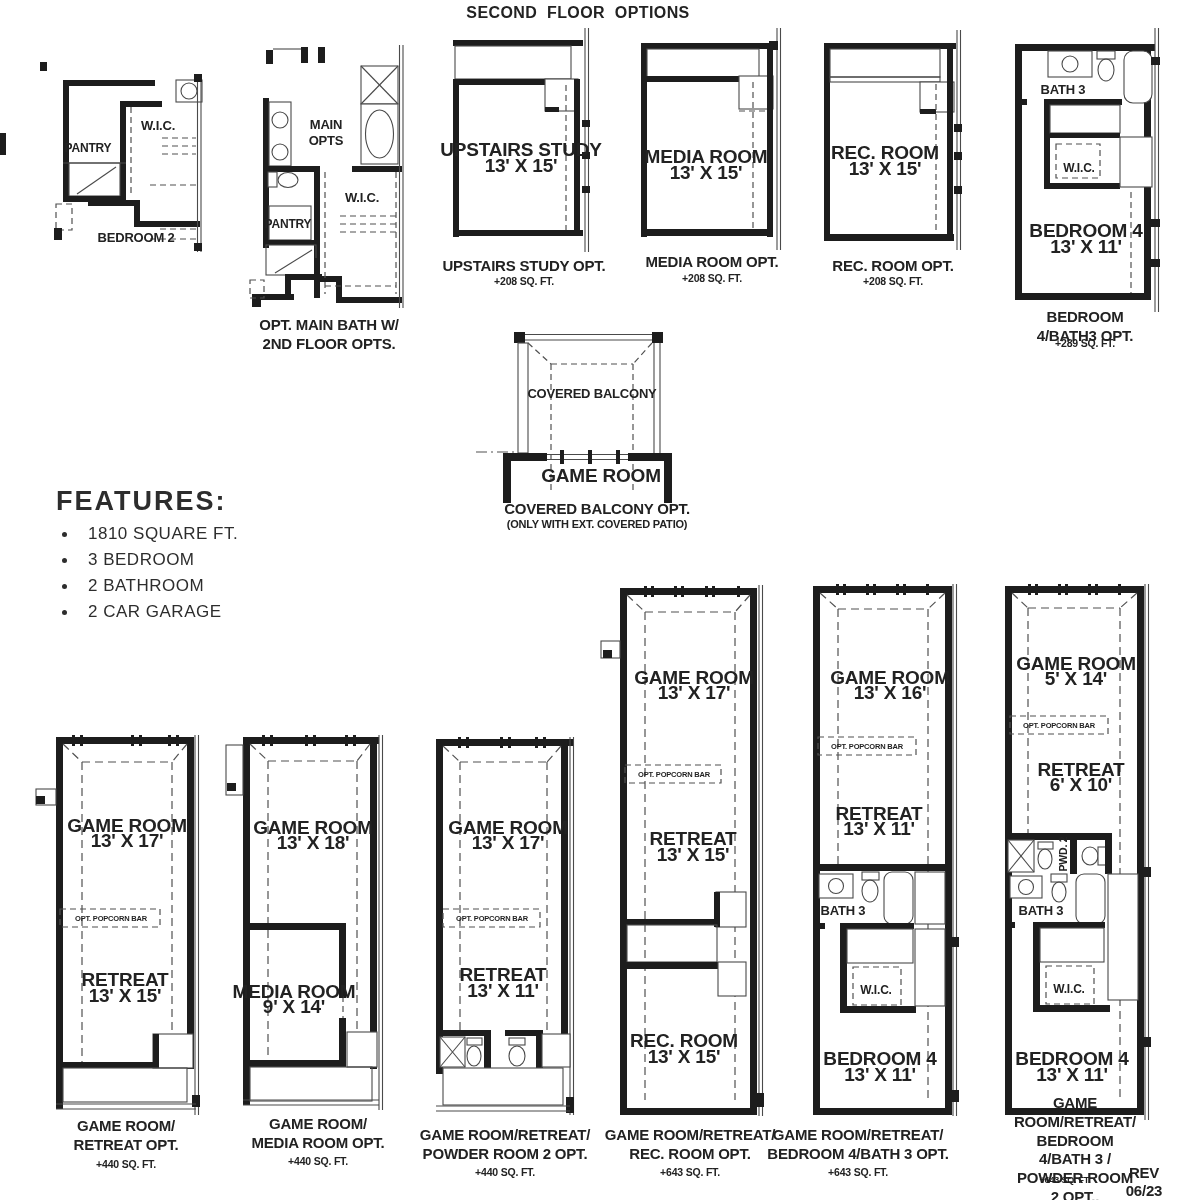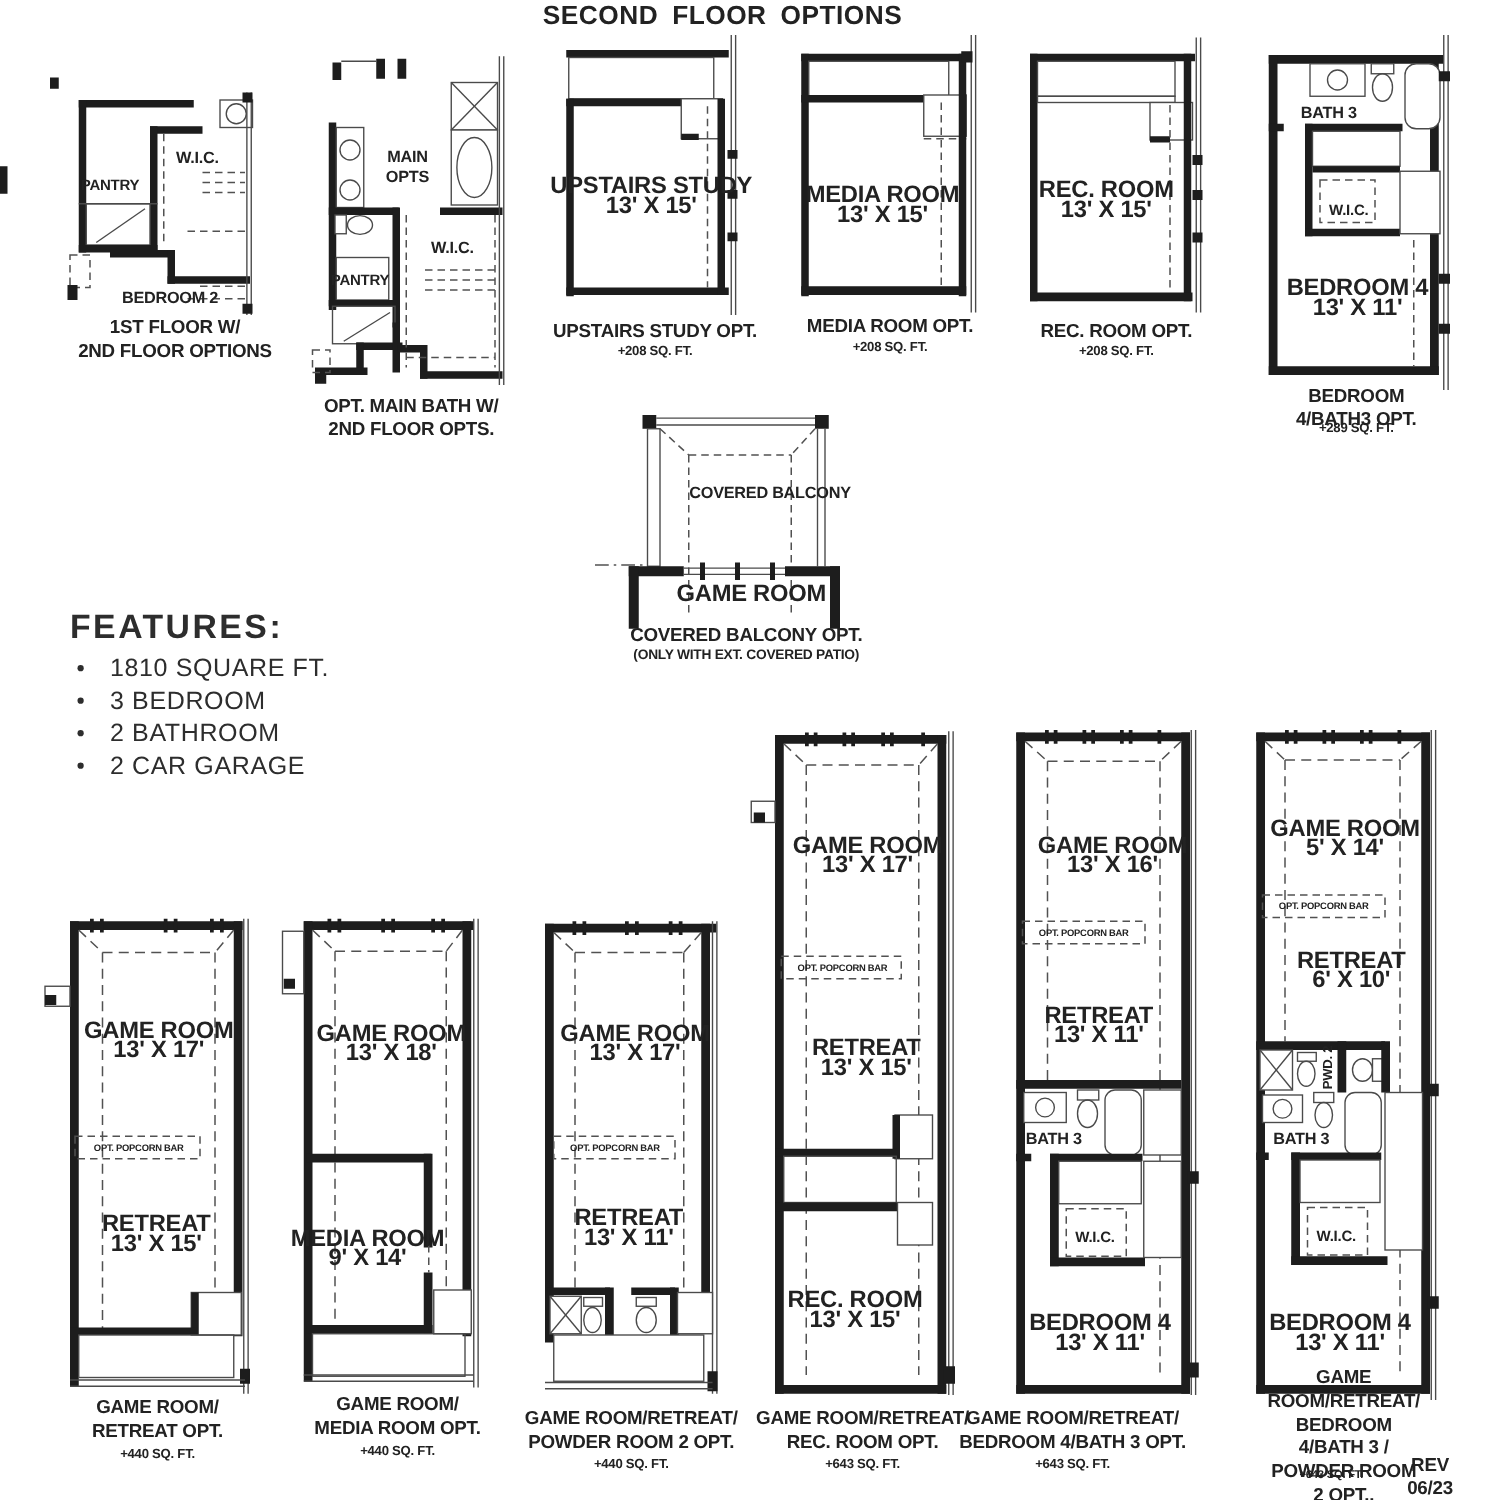--- a/index.html
+++ b/index.html
@@ -10,23 +10,23 @@
   .t{fill:none;stroke:#4a4a4a;stroke-width:1.1;}
   .tf{fill:#fff;stroke:#4a4a4a;stroke-width:1.1;}
   .d{fill:none;stroke:#515151;stroke-width:1.2;stroke-dasharray:6 4;}
   .dv{fill:none;stroke:#515151;stroke-width:1.2;stroke-dasharray:8 5;}
   .dc{fill:none;stroke:#515151;stroke-width:1.2;stroke-dasharray:11 4 2 4;}
   .lbl{position:absolute;transform:translate(-50%,-50%);font-weight:bold;color:#222;
        text-align:center;white-space:pre-line;line-height:1.2;letter-spacing:-0.2px;}
   .rot{transform:translate(-50%,-50%) rotate(-90deg);}
   .s7{font-size:7.5px;} .s9{font-size:9px;} .s10{font-size:10.5px;} .s11{font-size:11px;}
   .s12{font-size:12px;} .s13{font-size:13px;text-align:center;} .s14{font-size:19px;} .s15{font-size:15px;}
-  .cap{font-size:15px;line-height:1.25;} .title{font-size:21px;letter-spacing:.4px;word-spacing:5px;}
+  .cap{font-size:15px;line-height:1.25;} .title{font-size:16px;letter-spacing:.4px;word-spacing:5px;}
   .feat-h{position:absolute;font-size:27px;font-weight:700;letter-spacing:2px;color:#2d2d2d;}
-  .feat-i{position:absolute;font-size:20px;font-weight:400;letter-spacing:.5px;color:#2d2d2d;}
+  .feat-i{position:absolute;font-size:17px;font-weight:400;letter-spacing:.5px;color:#2d2d2d;}
   .dot{position:absolute;width:5px;height:5px;border-radius:50%;background:#2d2d2d;}
 </style>
 </head>
 <body>
 
 <div id="canvas">
 
 <svg width="1200" height="1200" viewBox="0 0 1200 1200">
   <defs>
     <pattern id="sv" width="8" height="12" patternUnits="userSpaceOnUse">
@@ -424,22 +424,20 @@
     <rect class="w" x="1033" y="1005" width="77" height="7"></rect>
     <rect class="tf" x="1108" y="874" width="30" height="126" fill="url(#sh)"></rect>
   </g>
 </svg>
 
 <div class="lbl title" style="left:578px;top:13px">SECOND FLOOR OPTIONS</div>
 
 <div class="lbl s12" style="left:88px;top:148px">PANTRY</div>
 <div class="lbl s13" style="left:158px;top:126px">W.I.C.</div>
 <div class="lbl s13" style="left:136px;top:238px">BEDROOM 2</div>
-<div class="lbl cap" style="left:140px;top:272px">1ST FLOOR W/
-2ND FLOOR OPTIONS</div>
 
 <div class="lbl s13" style="left:326px;top:133px">MAIN
 OPTS</div>
 <div class="lbl s13" style="left:362px;top:198px">W.I.C.</div>
 <div class="lbl s12" style="left:288px;top:224px">PANTRY</div>
 <div class="lbl cap" style="left:329px;top:335px">OPT. MAIN BATH W/
 2ND FLOOR OPTS.</div>
 
 <div class="lbl s14" style="left:521px;top:150px">UPSTAIRS STUDY</div>
 <div class="lbl s14" style="left:521px;top:166px">13' X 15'</div>
@@ -456,21 +454,21 @@
 <div class="lbl cap" style="left:893px;top:266px">REC. ROOM OPT.</div>
 <div class="lbl s10" style="left:893px;top:281px">+208 SQ. FT.</div>
 
 <div class="lbl s13" style="left:1063px;top:90px">BATH 3</div>
 <div class="lbl s12" style="left:1079px;top:168px">W.I.C.</div>
 <div class="lbl s14" style="left:1086px;top:231px">BEDROOM 4</div>
 <div class="lbl s14" style="left:1086px;top:247px">13' X 11'</div>
 <div class="lbl cap" style="left:1085px;top:327px">BEDROOM 4/BATH3 OPT.</div>
 <div class="lbl s10" style="left:1085px;top:343px">+289 SQ. FT.</div>
 
-<div class="lbl s13" style="left:616px;top:394px">COVERED BALCONY</div>
+<div class="lbl s13" style="left:592px;top:394px">COVERED BALCONY</div>
 <div class="lbl s14" style="left:601px;top:476px">GAME ROOM</div>
 <div class="lbl cap" style="left:597px;top:509px">COVERED BALCONY OPT.</div>
 <div class="lbl s11" style="left:597px;top:525px">(ONLY WITH EXT. COVERED PATIO)</div>
 
 <div class="feat-h" style="left:56px;top:486px">FEATURES:</div>
 <div class="dot" style="left:62px;top:532px"></div>
 <div class="feat-i" style="left:88px;top:524px">1810 SQUARE FT.</div>
 <div class="dot" style="left:62px;top:558px"></div>
 <div class="feat-i" style="left:88px;top:550px">3 BEDROOM</div>
 <div class="dot" style="left:62px;top:584px"></div>

